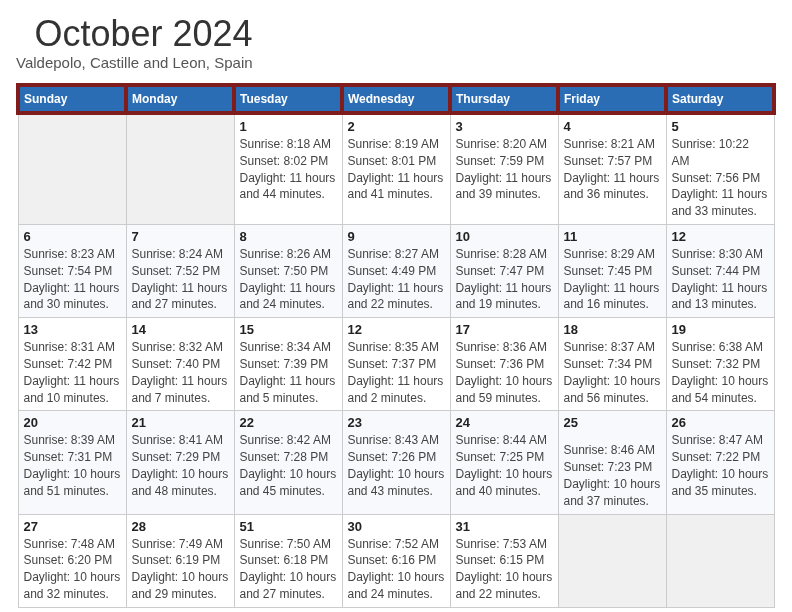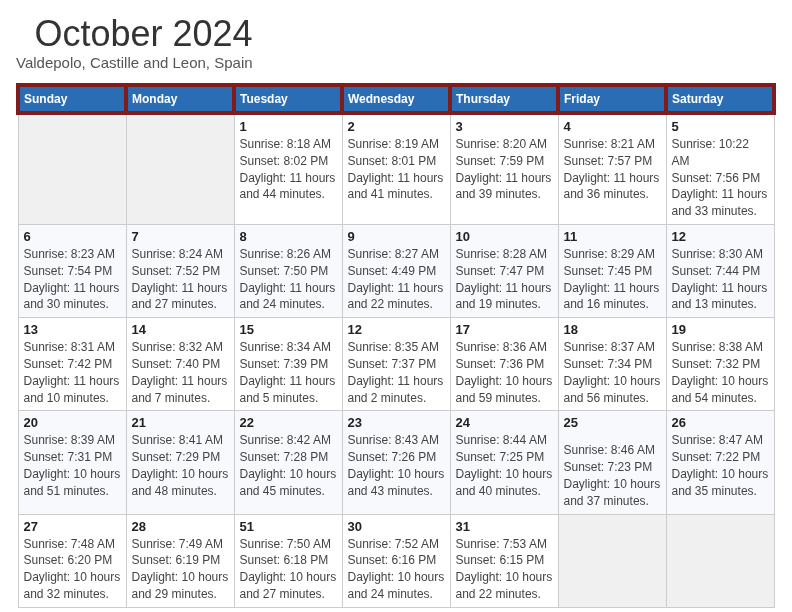--- a/index.html
+++ b/index.html
@@ -188,21 +188,21 @@
 Daylight: 10 hours and 59 minutes.</div>
         </td>
         <td>
           <div class="day-number">18</div>
           <div class="day-info" style="white-space: pre-line;">Sunrise: 8:37 AM
 Sunset: 7:34 PM
 Daylight: 10 hours and 56 minutes.</div>
         </td>
         <td>
           <div class="day-number">19</div>
-          <div class="day-info" style="white-space: pre-line;">Sunrise: 8:38 AM
+          <div class="day-info" style="white-space: pre-line;">Sunrise: 6:38 AM
 Sunset: 7:32 PM
 Daylight: 10 hours and 54 minutes.</div>
         </td>
       </tr>
       <tr>
         <td>
           <div class="day-number">20</div>
           <div class="day-info" style="white-space: pre-line;">Sunrise: 8:39 AM
 Sunset: 7:31 PM
 Daylight: 10 hours and 51 minutes.</div>

